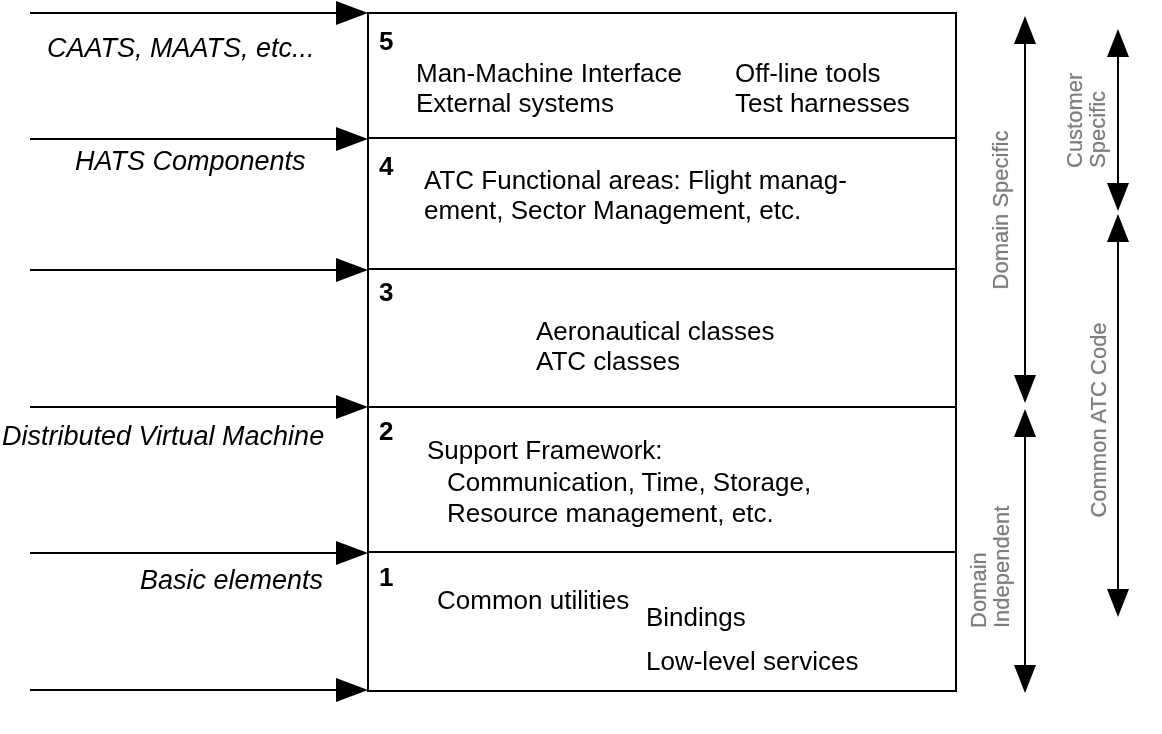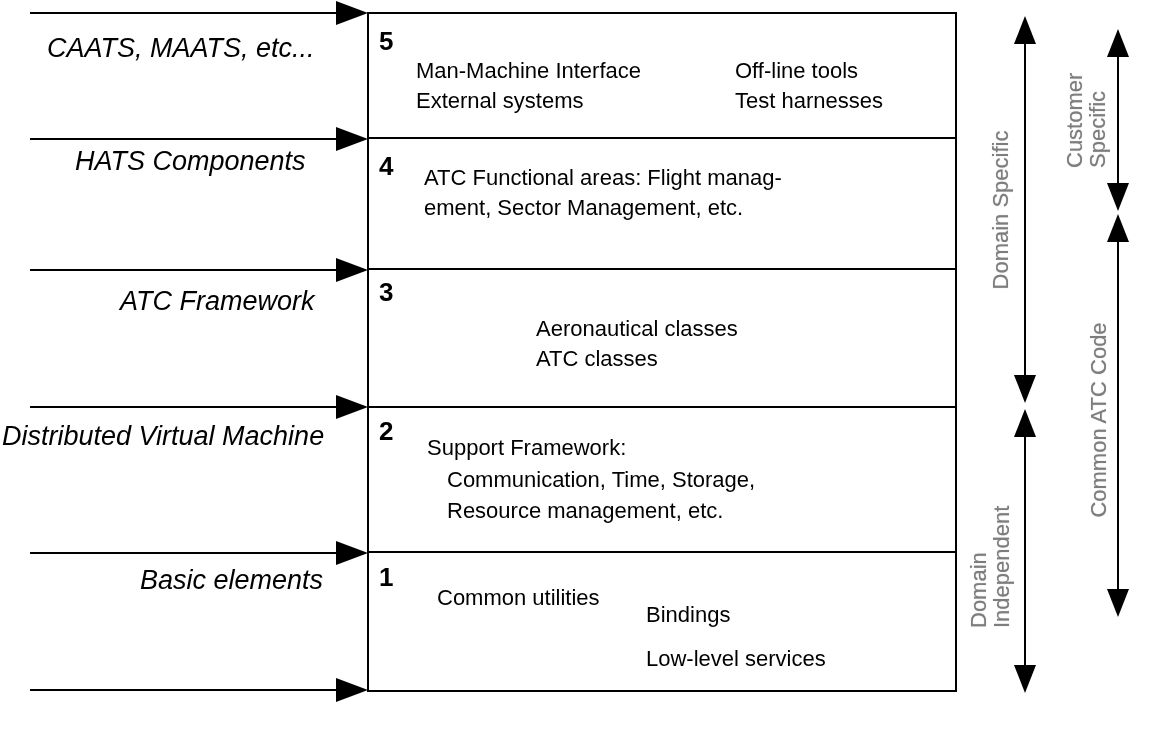--- a/index.html
+++ b/index.html
@@ -7,21 +7,21 @@
     position:relative;width:1162px;height:734px;background:#fff;
     font-family:"Liberation Sans","DejaVu Sans",sans-serif;color:#000;overflow:hidden;
   }
   .hline{position:absolute;left:30px;width:310px;height:2px;background:#000;}
   .ah-right{position:absolute;left:336px;width:0;height:0;
     border-top:12px solid transparent;border-bottom:12px solid transparent;border-left:32px solid #000;}
   .llabel{position:absolute;font-style:italic;font-size:27px;line-height:1.15;white-space:nowrap;}
   .box{position:absolute;left:367px;top:12px;width:590px;height:680px;border:2px solid #000;box-sizing:border-box;}
   .divider{position:absolute;left:367px;width:590px;height:2px;background:#000;}
   .lnum{position:absolute;font-weight:bold;font-size:26px;line-height:1;}
-  .btext{position:absolute;font-size:22px;line-height:1;white-space:nowrap;text-align:right;}
+  .btext{position:absolute;font-size:26px;line-height:1;white-space:nowrap;text-align:right;}
   .vline{position:absolute;width:2px;background:#000;}
   .ah-up{position:absolute;width:0;height:0;
     border-left:11px solid transparent;border-right:11px solid transparent;border-bottom:28px solid #000;}
   .ah-down{position:absolute;width:0;height:0;
     border-left:11px solid transparent;border-right:11px solid transparent;border-top:28px solid #000;}
   .rot{position:absolute;transform:rotate(-90deg);transform-origin:center;
     color:#7d7d7d;font-size:22px;line-height:23px;white-space:pre;
     text-shadow:0 0 1px #a8a8a8;}
   .rot.center{text-align:center;}
 </style>
@@ -43,21 +43,20 @@
   <div class="ah-right" style="top:395px"></div>
 
   <div class="hline" style="top:552px"></div>
   <div class="ah-right" style="top:541px"></div>
 
   <div class="hline" style="top:689px"></div>
   <div class="ah-right" style="top:678px"></div>
 
   <div class="llabel" style="left:47px;top:33px">CAATS, MAATS, etc...</div>
   <div class="llabel" style="left:75px;top:146px">HATS Components</div>
-  <div class="llabel" style="left:120px;top:286px">ATC Framework</div>
   <div class="llabel" style="left:2px;top:421px">Distributed Virtual Machine</div>
   <div class="llabel" style="left:140px;top:565px">Basic elements</div>
 
   <div class="box"></div>
   <div class="divider" style="top:137px"></div>
   <div class="divider" style="top:268px"></div>
   <div class="divider" style="top:406px"></div>
   <div class="divider" style="top:551px"></div>
 
   <div class="lnum" style="left:379px;top:28px">5</div>

